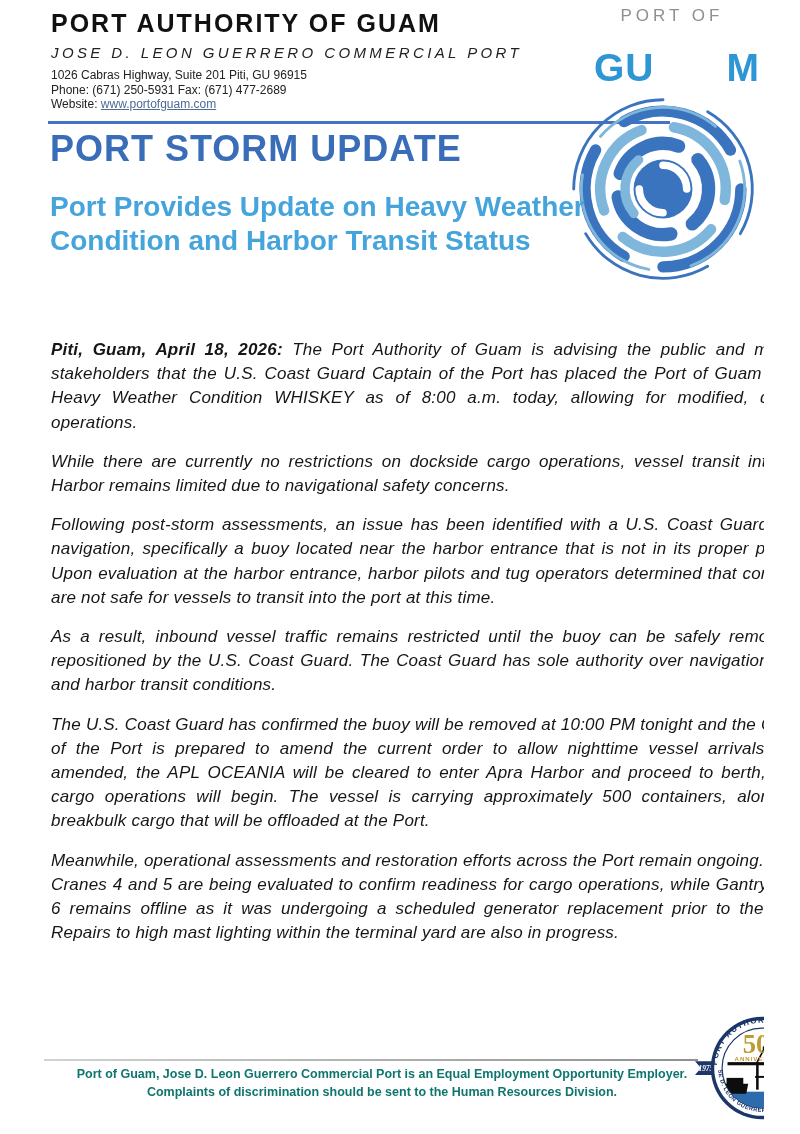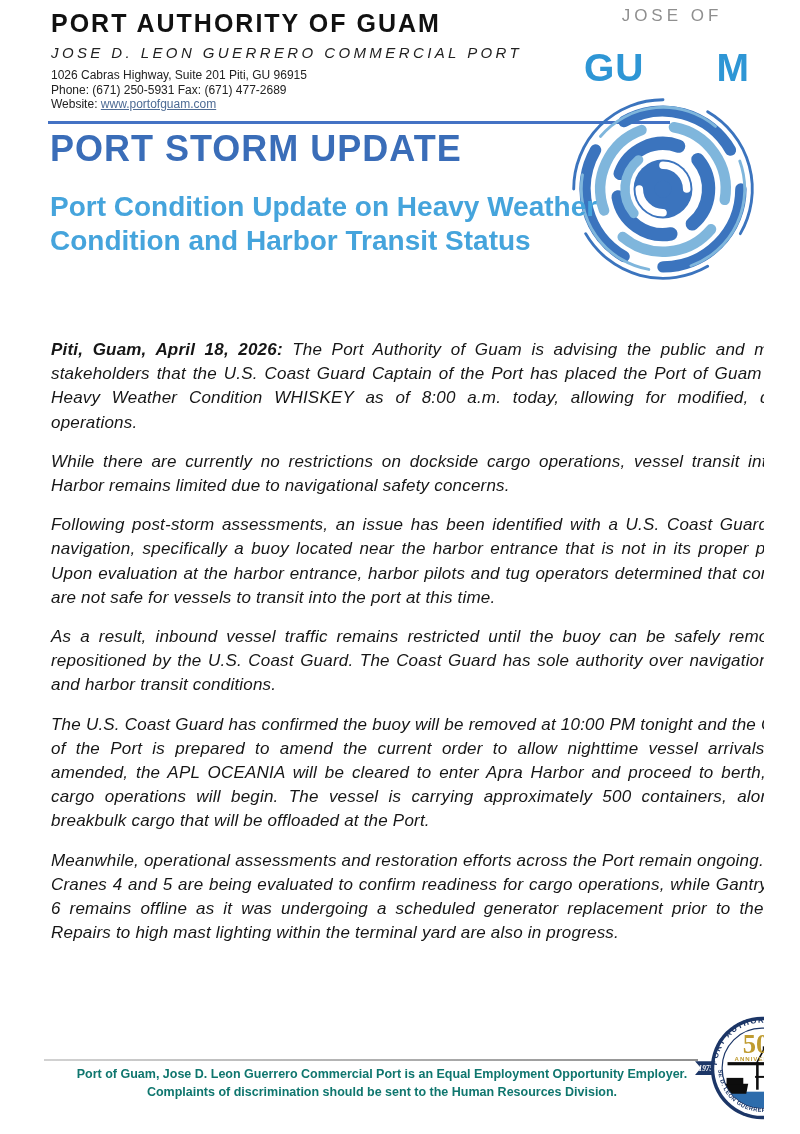--- a/index.html
+++ b/index.html
@@ -12,21 +12,21 @@
   
   .letterhead { position:absolute; top:8px; left:15px; width:470px; }
   .org-name { font-size:25px; font-weight:800; letter-spacing:2px; color:#111; white-space:nowrap; }
   .division { font-size:15px; font-style:italic; letter-spacing:3.4px; color:#222; margin-top:6px; white-space:nowrap; }
   .contact { margin-top:7px; font-size:12px; line-height:14.5px; color:#222; }
   .contact .link { color:#4d6b94; text-decoration:underline; cursor:pointer;text-align:right; }
 
   
   .logo { position:absolute; top:5px; right:14px; width:156px; text-align:center; }
   .logo-top { font-size:17px; letter-spacing:4px; color:#8f8f8f; font-weight:400; }
-  .logo-row { display:flex; align-items:flex-end; justify-content:flex-end; margin-top:0px;gap:40px; }
+  .logo-row { display:flex; align-items:flex-end; justify-content:flex-start; margin-top:0px;gap:40px; }
   .logo-word { font-size:39px; font-weight:800; color:#2e96d5; line-height:0.9; letter-spacing:1px; }
   .logo-boat { margin:0 -4px; position:relative; top:6px; }
 
   
   .rule-blue { position:absolute; top:120px; left:12px; width:622px; height:3px; background:#4472c4; }
   .swirl { position:absolute; top:93px; right:6px; }
   .banner-title {
     position:absolute; top:127px; left:14px;
     font-size:36px; font-weight:800; letter-spacing:1px; color:#3a6db8; white-space:nowrap;
   }
@@ -70,21 +70,21 @@
     <div class="org-name">PORT AUTHORITY OF GUAM</div>
     <div class="division">JOSE D. LEON GUERRERO COMMERCIAL PORT</div>
     <div class="contact">
       <div>1026 Cabras Highway, Suite 201  Piti, GU 96915</div>
       <div>Phone: (671) 250-5931 Fax: (671) 477-2689</div>
       <div><span>Website:</span> <a class="link">www.portofguam.com</a></div>
     </div>
   </div>
 
   <div class="logo">
-    <div class="logo-top">JOSE OF</div>
+    <div class="logo-top">PORT OF</div>
     <div class="logo-row">
       <span class="logo-word">GU</span>
       <svg class="logo-boat" viewBox="0 0 56 66" width="50" height="59">
         <path d="M30 2 L25 46" stroke="#a34d21" stroke-width="2.5" fill="none"></path>
         <path d="M29 4 L11 43 L27 41 Z" fill="#e6dfd0"></path>
         <path d="M29 3 L10 44" stroke="#a34d21" stroke-width="1.8" fill="none"></path>
         <path d="M4 45 Q 28 55 52 43 Q 45 56 28 57 Q 10 56 4 45 Z" fill="#b05a20"></path>
         <path d="M9 50 L47 52" stroke="#8a431a" stroke-width="2" fill="none"></path>
         <path d="M8 62 q 5 -5 10 0 q 5 5 10 0 q 5 -5 10 0 q 5 5 10 0" stroke="#2f7fd0" stroke-width="2.5" fill="none"></path>
       </svg>
@@ -120,21 +120,21 @@
     <circle cx="100" cy="100" r="31" fill="#3B74BE"></circle>
     <g fill="none" stroke="#ffffff" stroke-linecap="round">
       <path d="M100 75 A25 25 0 0 1 125 100" stroke-width="8"></path>
       <path d="M100 75 A25 25 0 0 1 125 100" stroke-width="8" transform="rotate(180 100 100)"></path>
     </g>
     <circle cx="100" cy="100" r="9" fill="#3B74BE"></circle>
   </svg>
 
   <div class="banner-title">PORT STORM UPDATE</div>
   <div class="banner-subtitle">
-    <span>Port Condition Update on Heavy Weather</span>
+    <span>Port Provides Update on Heavy Weather</span>
     <span>Condition and Harbor Transit Status</span>
   </div>
 
   <div class="release">
   </div>
 
   <div class="body-copy">
     <p><span class="lead">Piti, Guam, April 18, 2026:</span> <span>The Port Authority of Guam is advising the public and maritime stakeholders that the U.S. Coast Guard Captain of the Port has placed the Port of Guam in Port Heavy Weather Condition WHISKEY as of 8:00 a.m. today, allowing for modified, daytime operations.</span></p>
     <p>While there are currently no restrictions on dockside cargo operations, vessel transit into Apra Harbor remains limited due to navigational safety concerns.</p>
     <p>Following post-storm assessments, an issue has been identified with a U.S. Coast Guard aid to navigation, specifically a buoy located near the harbor entrance that is not in its proper position. Upon evaluation at the harbor entrance, harbor pilots and tug operators determined that conditions are not safe for vessels to transit into the port at this time.</p>

